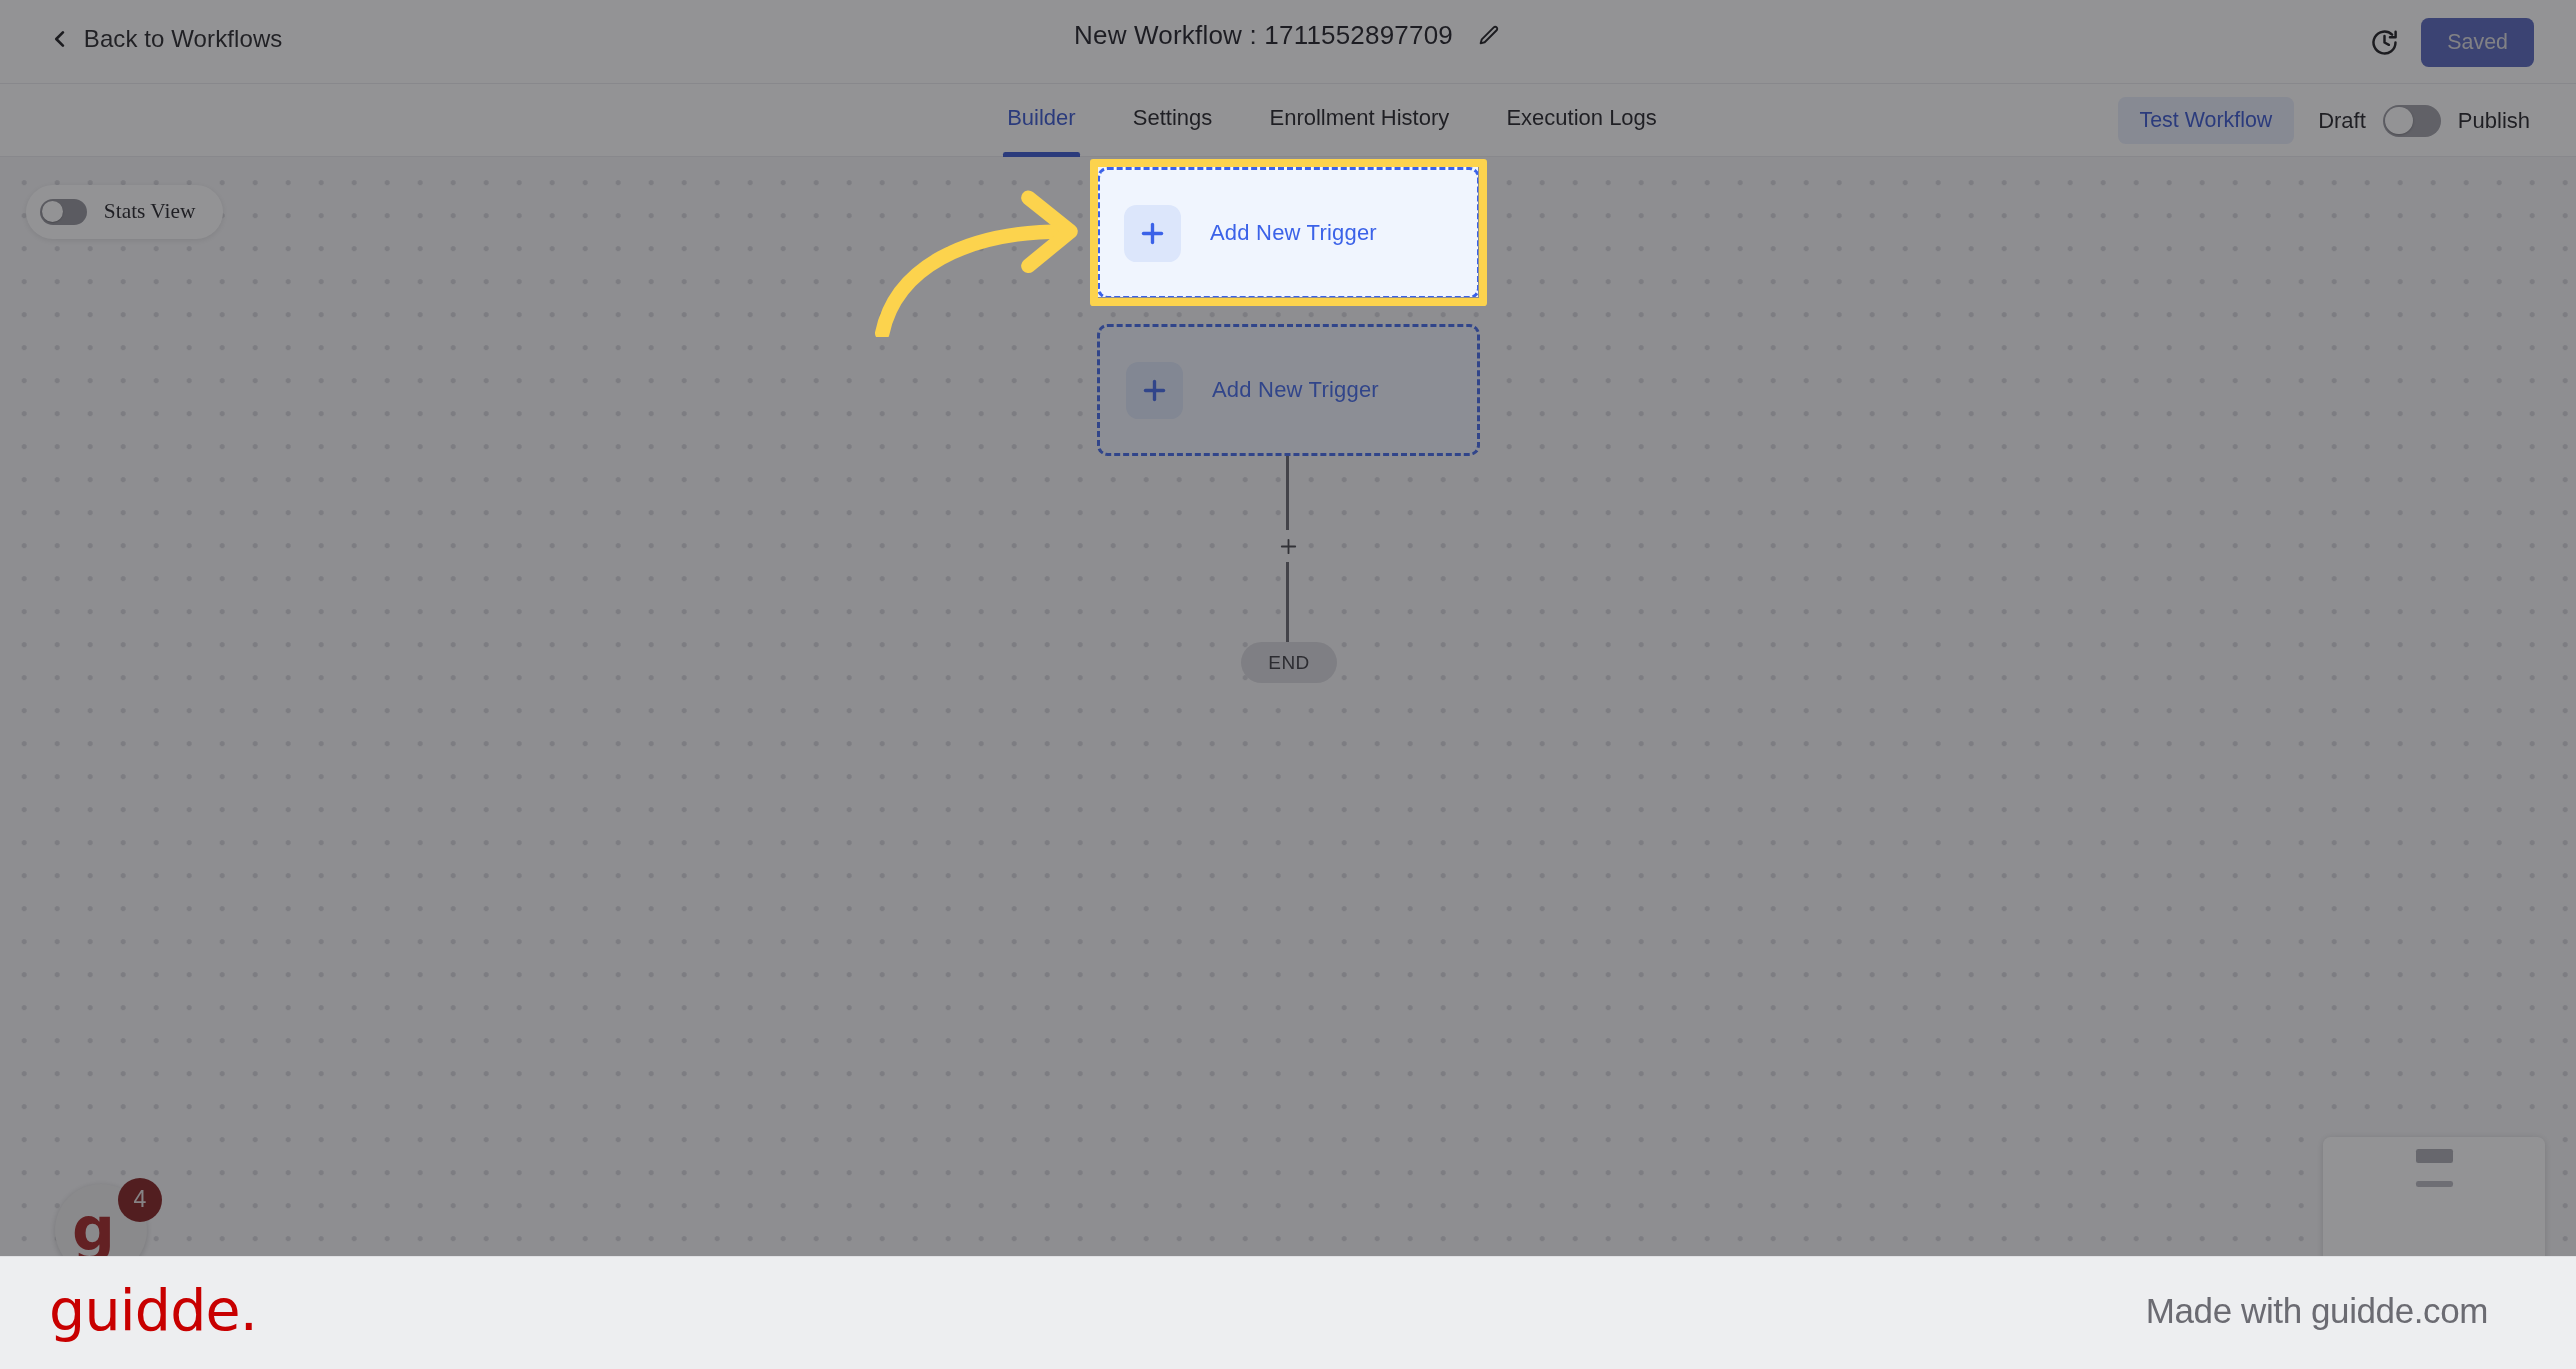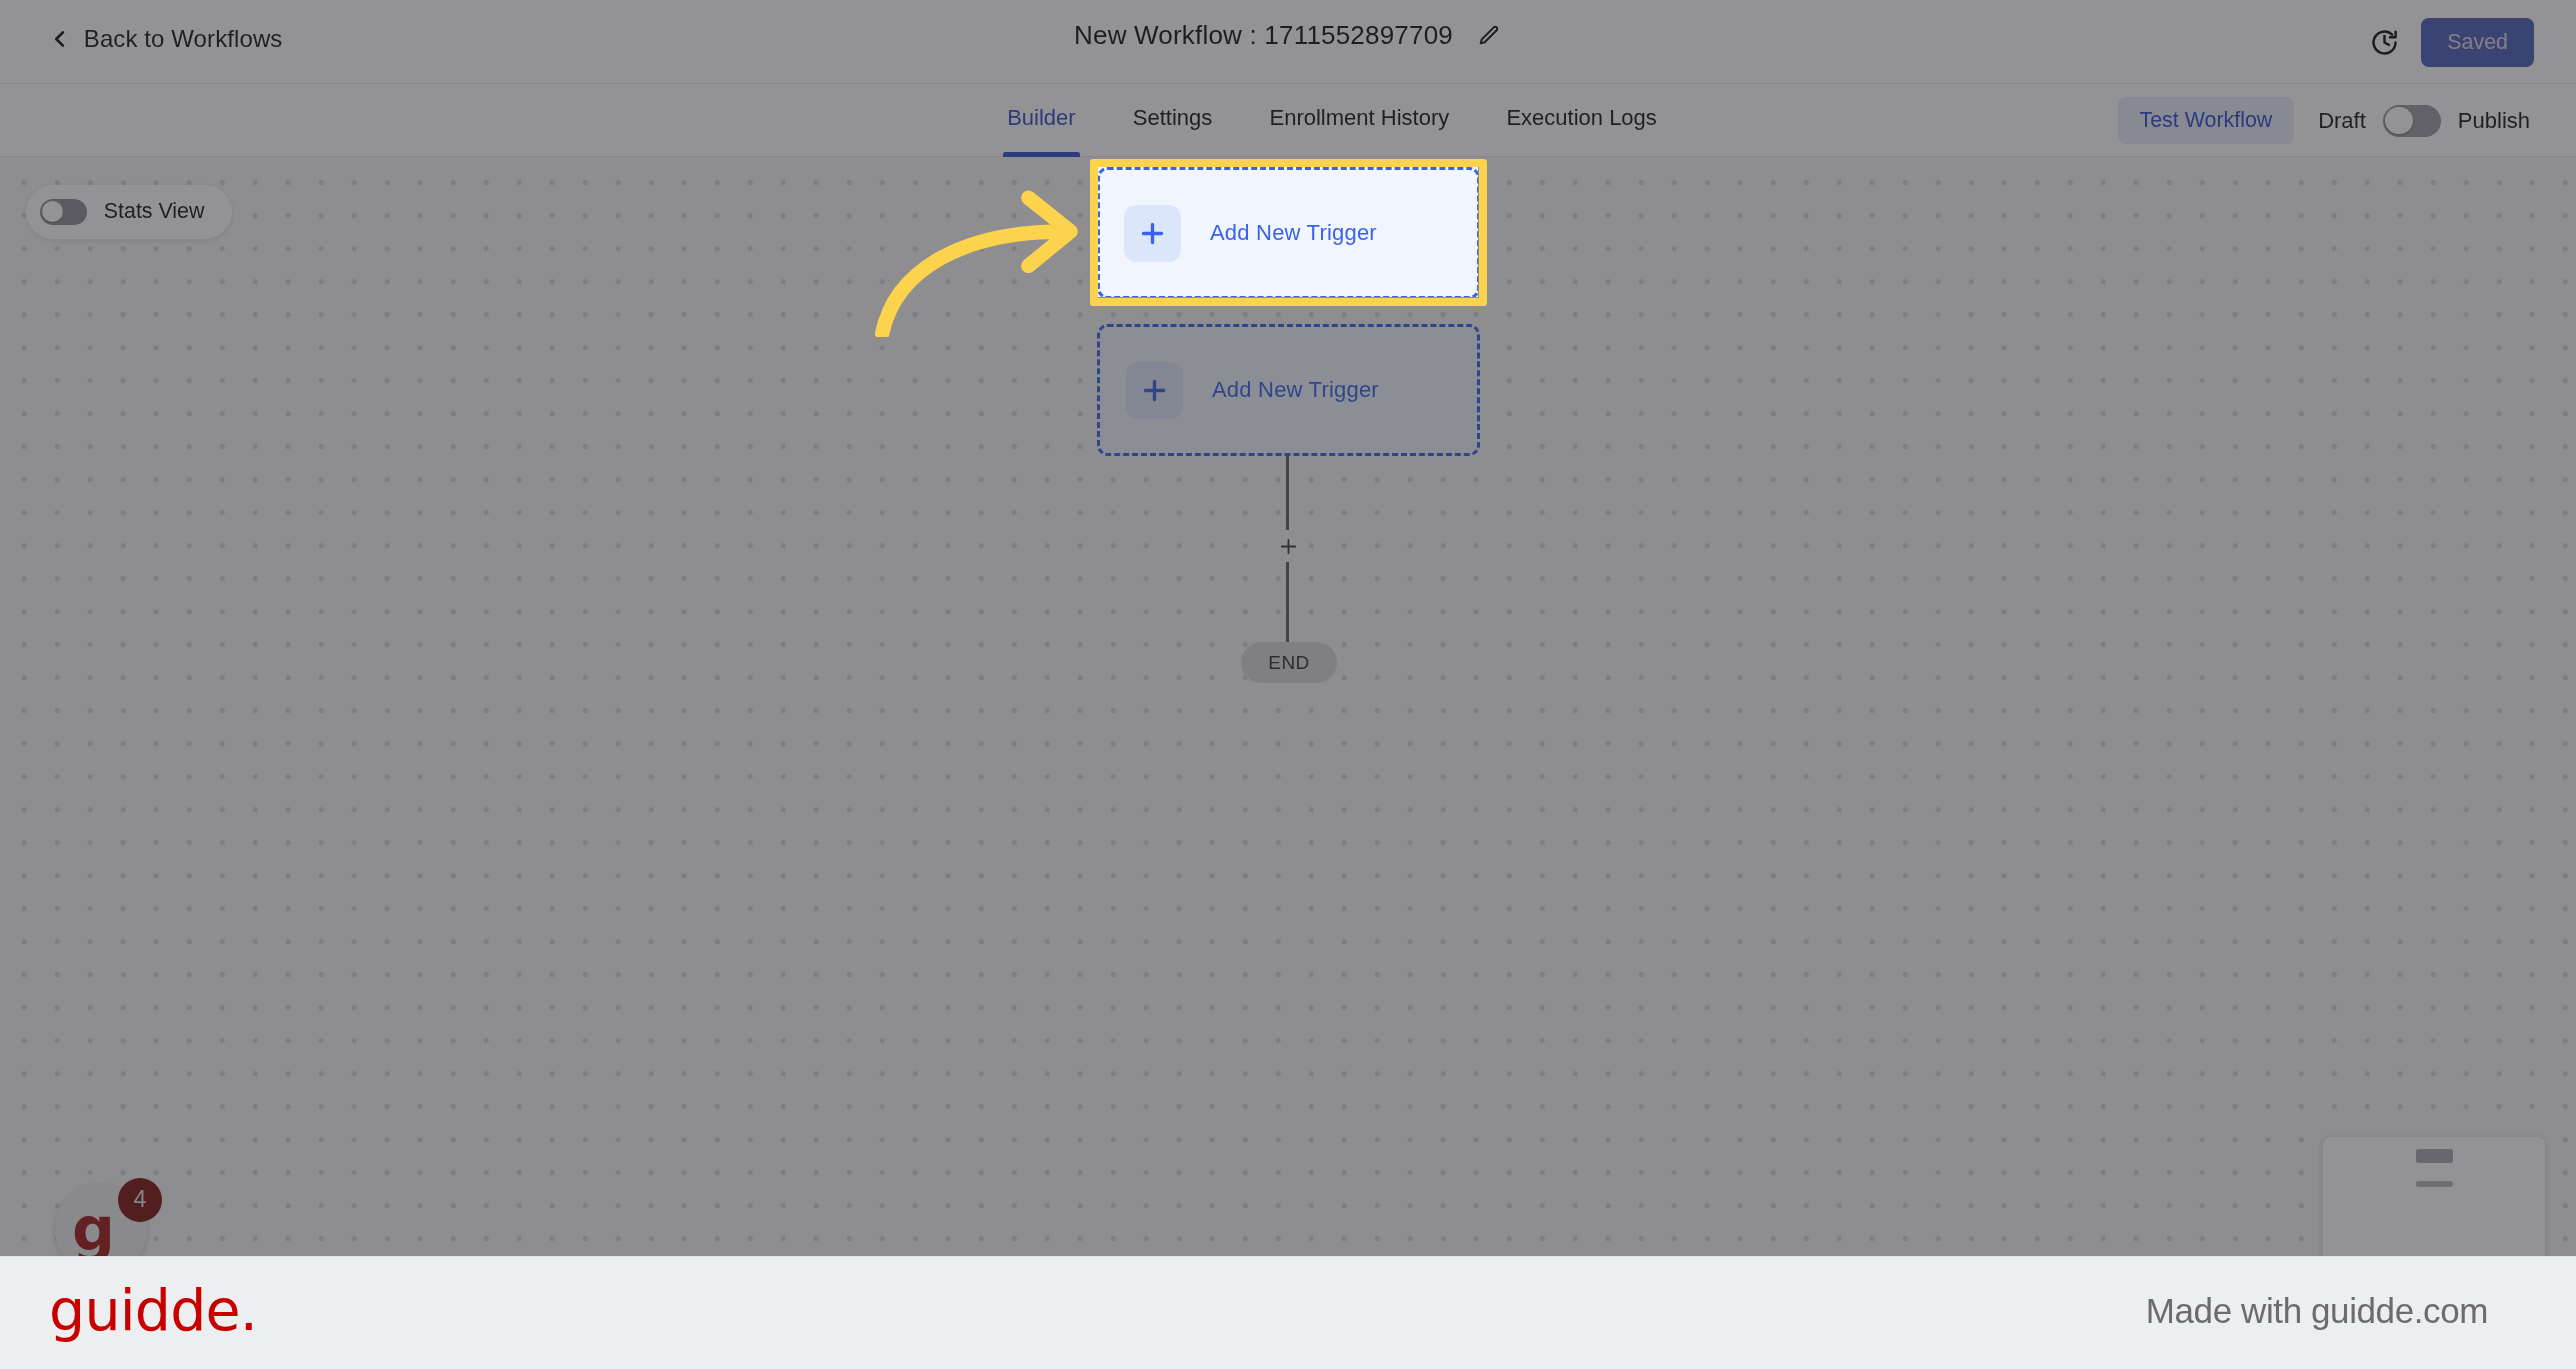--- a/index.html
+++ b/index.html
@@ -232,20 +232,21 @@
     height: 54px;
     display: flex;
     align-items: center;
     gap: 17px;
     padding: 0 27.6px 0 13.8px;
     background: #ffffff;
     border-radius: 27.6px;
     box-shadow: 0 1.5px 6.1px rgba(0,0,0,0.10);
     cursor: pointer;
     box-sizing: border-box;
+    font-family: Liberation Serif, serif;
   }
   .stats-switch {
     width: 47px;
     height: 26px;
     border-radius: 13px;
     background: #8e8e96;
     position: relative;
     flex: none;
   }
   .stats-switch .knob {

